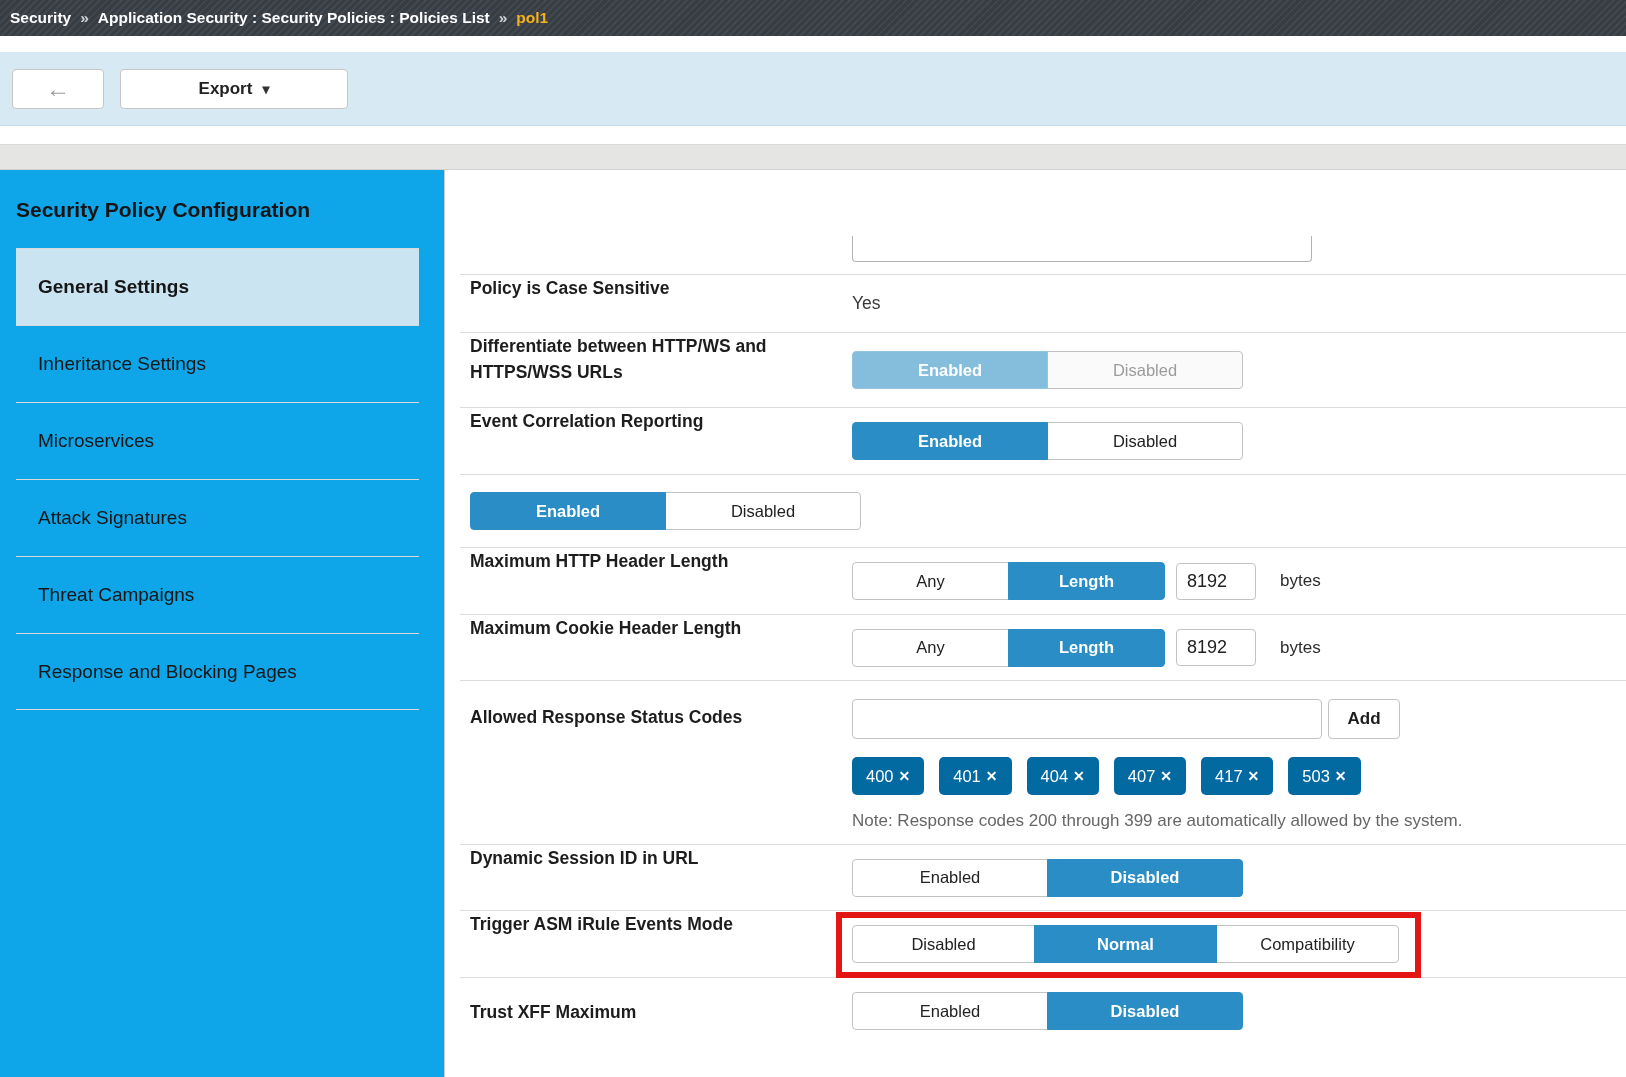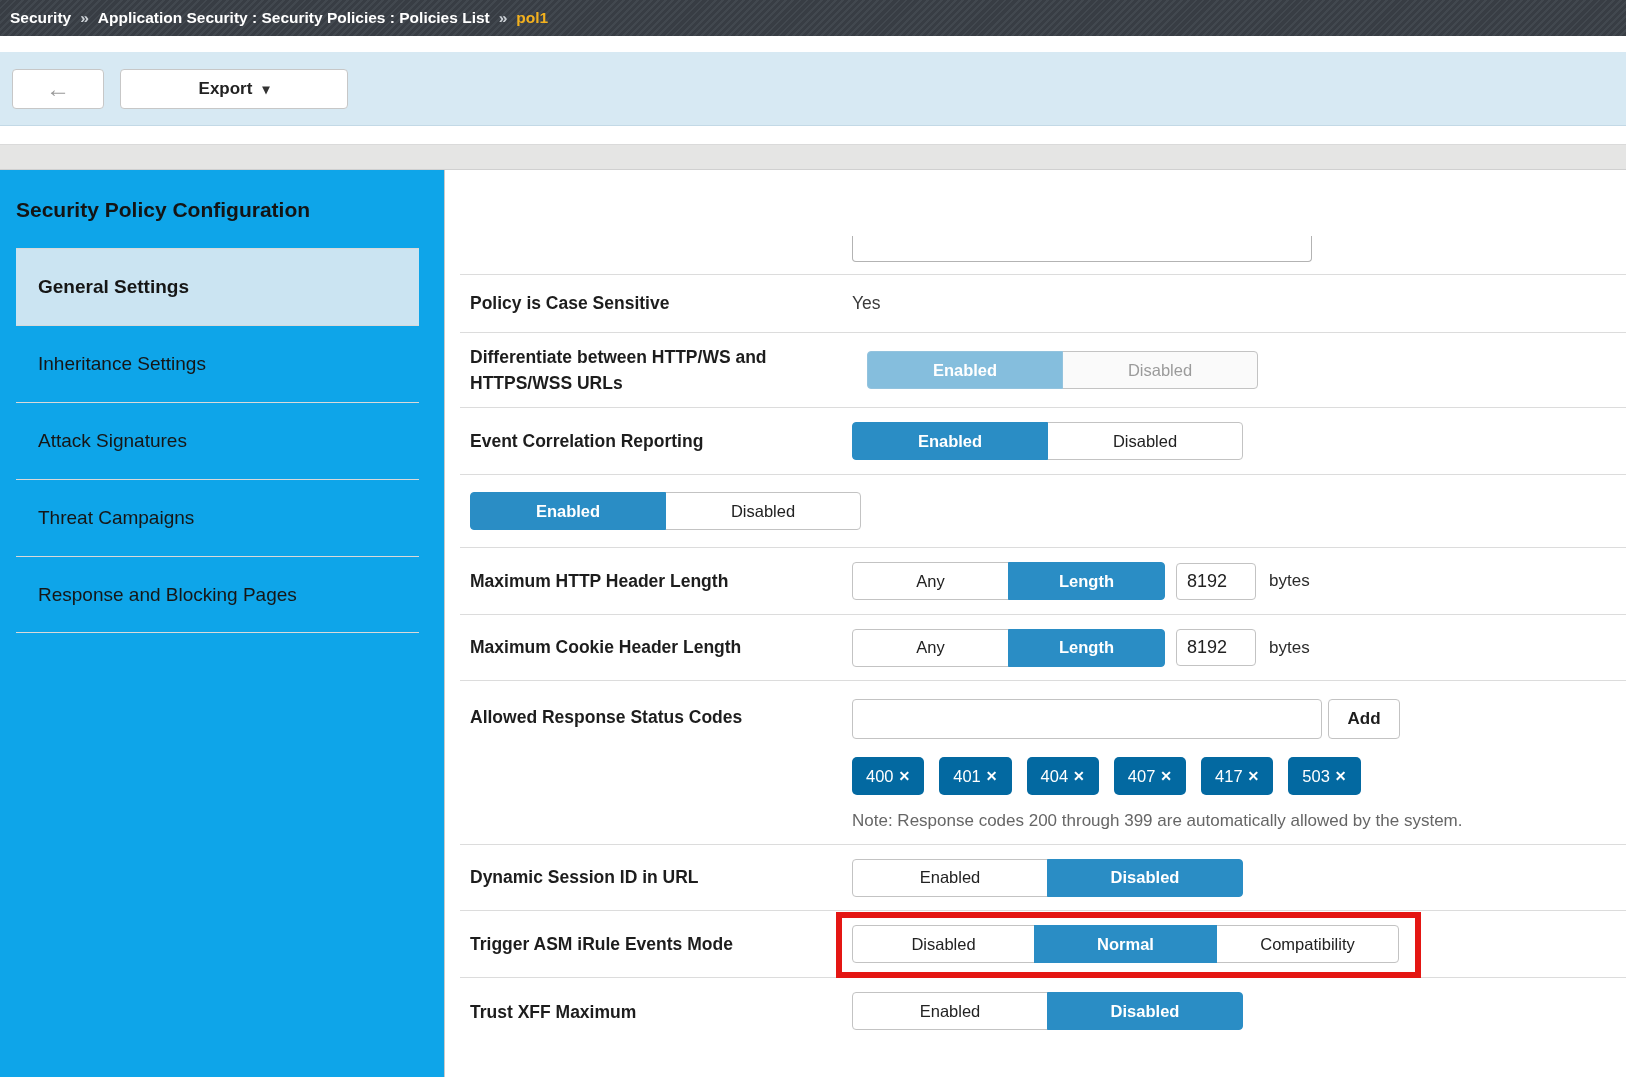--- a/index.html
+++ b/index.html
@@ -52,21 +52,21 @@
     height: 77px; display: flex; align-items: center; padding-left: 22px;
     font-size: 19px; color: #161616; border-top: 1px solid #d9d9d9; cursor: pointer;
   }
   .nav-item:last-child { border-bottom: 1px solid #d9d9d9; }
   .nav-item.selected { background: #cbe4f2; font-weight: bold; }
 
   .main { flex: 1; position: relative; background: #fff; overflow: hidden; }
 
   .row {
     position: relative; margin-left: 15px; padding-left: 10px;
-    display: flex; align-items: center;
+    display: flex; 
     border-top: 1px solid #dcdcdc;
   }
   .row.no-line { border-top: none; }
   .row-label {
     width: 382px; padding-right: 28px; flex: none;
     font-weight: bold; font-size: 17.5px; color: #1d1d1d; line-height: 1.5;
   }
   .controls { display: flex; align-items: center; }
 
   .plain-value { font-size: 17.5px; color: #3a3a3a; }
@@ -83,21 +83,21 @@
   .opt.active { background: #2a8dc5; border-color: #2a8dc5; color: #fff; font-weight: bold; position: relative; z-index: 1; }
   .w196 { width: 196px; } .w157 { width: 157px; } .w183 { width: 183px; }
   .toggle.dim .opt.active { background: #85bedd; border-color: #93c3de; }
   .toggle.dim .opt:not(.active) { background: #fafafa; color: #9b9b9b; }
 
   .num-input {
     width: 80px; height: 37px; margin-left: 11px; padding: 0 10px;
     border: 1px solid #c3c3c3; border-radius: 4px;
     font-family: inherit; font-size: 18px; color: #222;
   }
-  .unit { margin-left: 13px; font-size: 17px; color: #2c2c2c; }
+  .unit { margin-left: 24px; font-size: 17px; color: #2c2c2c; }
 
   .row.codes { align-items: flex-start; padding-top: 18px; }
   .row.codes .row-label { margin-top: -4px; padding-top: 9px; }
   .codes-controls { display: flex; flex-direction: column; }
   .codes-line { display: flex; align-items: center; }
   .codes-input {
     width: 470px; height: 40px; padding: 0 10px;
     border: 1px solid #c3c3c3; border-radius: 4px; font-family: inherit; font-size: 16px;
   }
   .add-btn {
@@ -116,21 +116,21 @@
   .cut-input {
     position: absolute; left: 392px; bottom: 12px; width: 460px; height: 26px;
     border: 1px solid #b3b3b3; border-top: none; border-radius: 0 0 4px 4px; background: #fff;
   }
 
   .red-box {
     position: absolute; left: 391px; top: 742px; width: 585px; height: 66px;
     border: 6px solid #e41613; z-index: 5; pointer-events: none;
   }
 
-  .h104 { height: 104px; } .h58 { height: 58px; } .h75 { height: 75px; gap: 15px; }
+  .h104 { height: 104px; } .h58 { height: 58px; } .h75 { height: 75px; }
   .h67 { height: 67px; } .h73 { height: 73px; } .h66 { height: 66px; }
   .h164 { height: 164px; } .h100 { height: 100px; }
 </style>
 </head>
 <body>
 
 <div class="screen">
 
   <header class="crumb-bar">
     <span>Security</span>
@@ -160,20 +160,23 @@
     <aside class="sidebar">
       <h2>Security Policy Configuration</h2>
       <nav class="nav">
         <div class="nav-item selected">
           <span>General Settings</span>
         </div>
         <div class="nav-item">
           <span>Inheritance Settings</span>
         </div>
         <div class="nav-item">
+          <span>Microservices</span>
+        </div>
+        <div class="nav-item">
           <span>Attack Signatures</span>
         </div>
         <div class="nav-item">
           <span>Threat Campaigns</span>
         </div>
         <div class="nav-item">
           <span>Response and Blocking Pages</span>
         </div>
       </nav>
     </aside>

